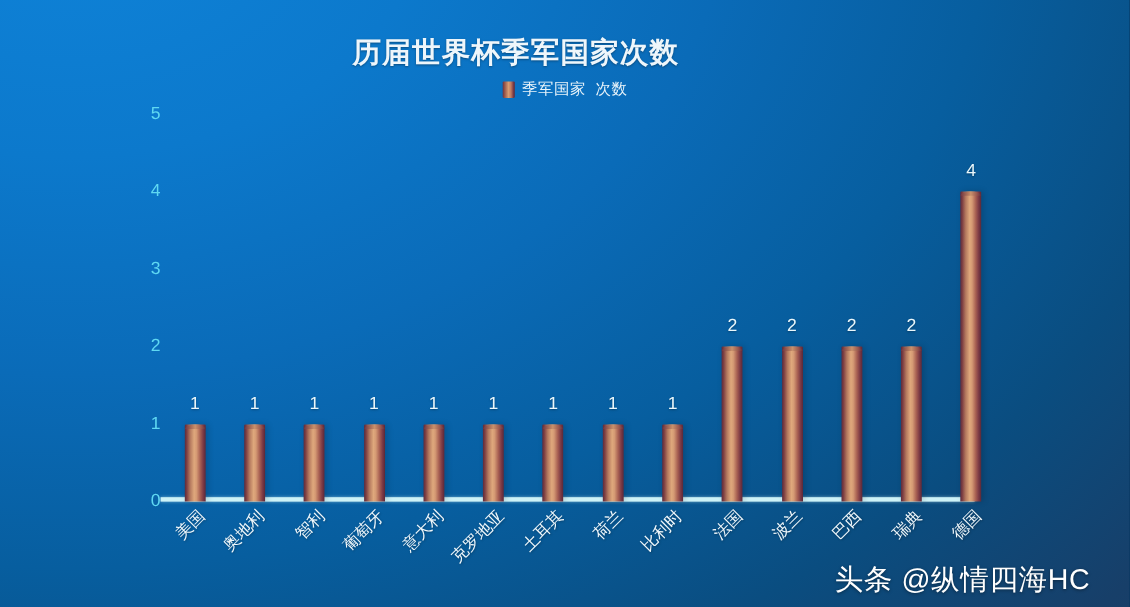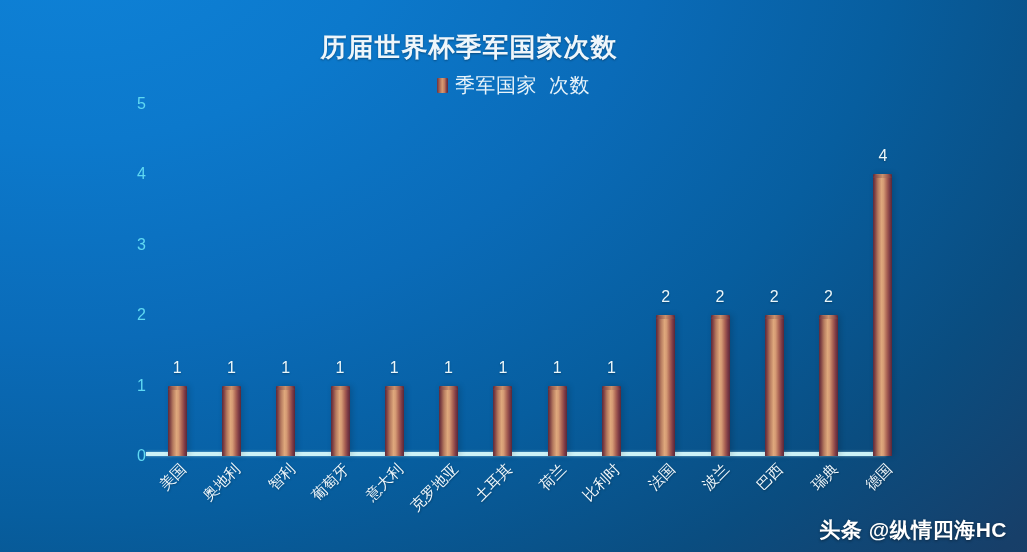--- a/index.html
+++ b/index.html
@@ -55,21 +55,21 @@
     gap: 7px;
   }
   .legend-swatch {
     width: 11px;
     height: 15px;
     border-radius: 1px;
     background: linear-gradient(to right,
       #6d3242 0%, #9b5a4c 18%, #d89c72 48%, #c07a5f 68%, #7a3a45 88%, #5e2b3b 100%);
   }
   .legend-label {
-    font-size: 20px;
+    font-size: 14px;
     color: #e9f4fa;
     letter-spacing: 0.5px;
     white-space: pre;
   }
 
   
   .plot {
     position: absolute;
     left: 150px;
     top: 104px;
@@ -141,24 +141,24 @@
     white-space: nowrap;
     transform-origin: right top;
     transform: rotate(-45deg);
     text-align: right;
     text-shadow: 0 1px 2px rgba(0,0,0,0.3);
   }
 
   
   .watermark {
     position: absolute;
-    right: 20px;
+    right: 36px;
     bottom: 8px;
-    font-size: 21px;
-    font-weight: bold;
+    font-size: 26px;
+    font-weight: normal;
     color: #ffffff;
     letter-spacing: 0.5px;
     white-space: nowrap;
     text-shadow: 0 1px 3px rgba(0,0,0,0.45);
   }
 </style>
 </head>
 <body>
 
 <div id="screenshot">

